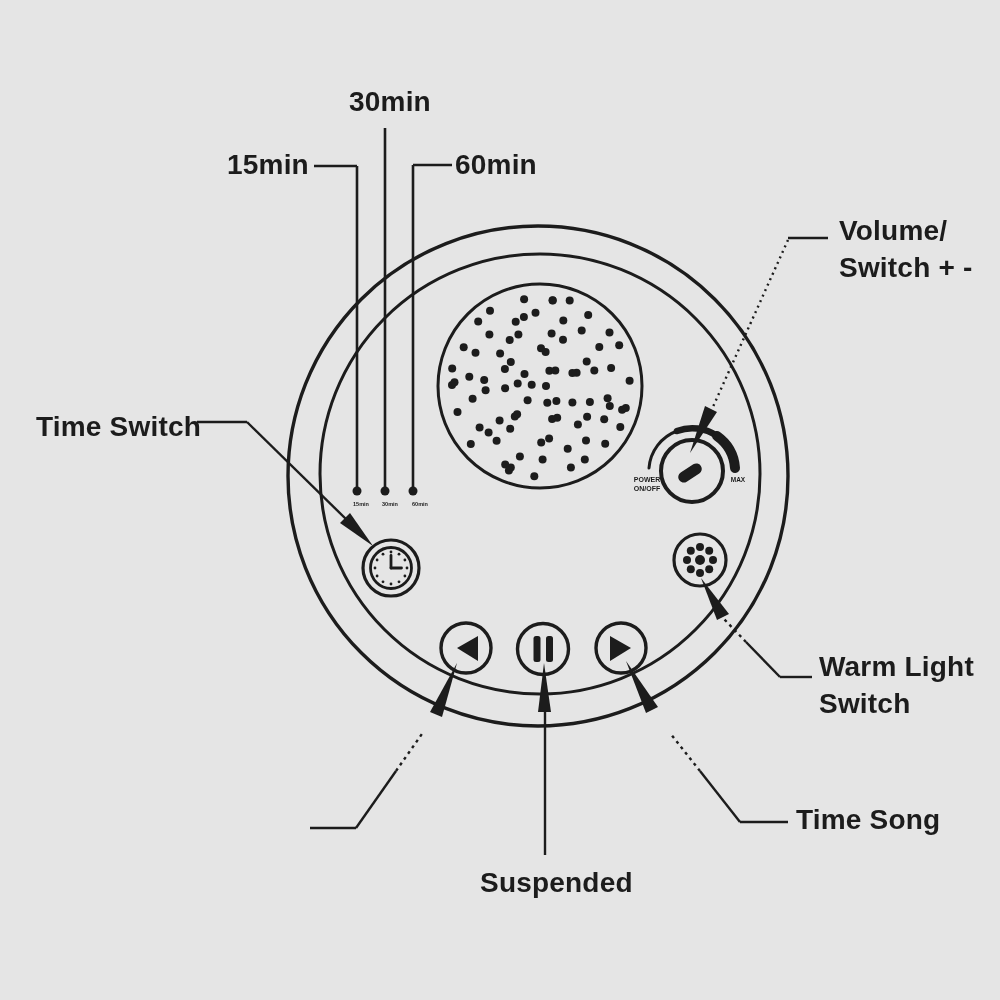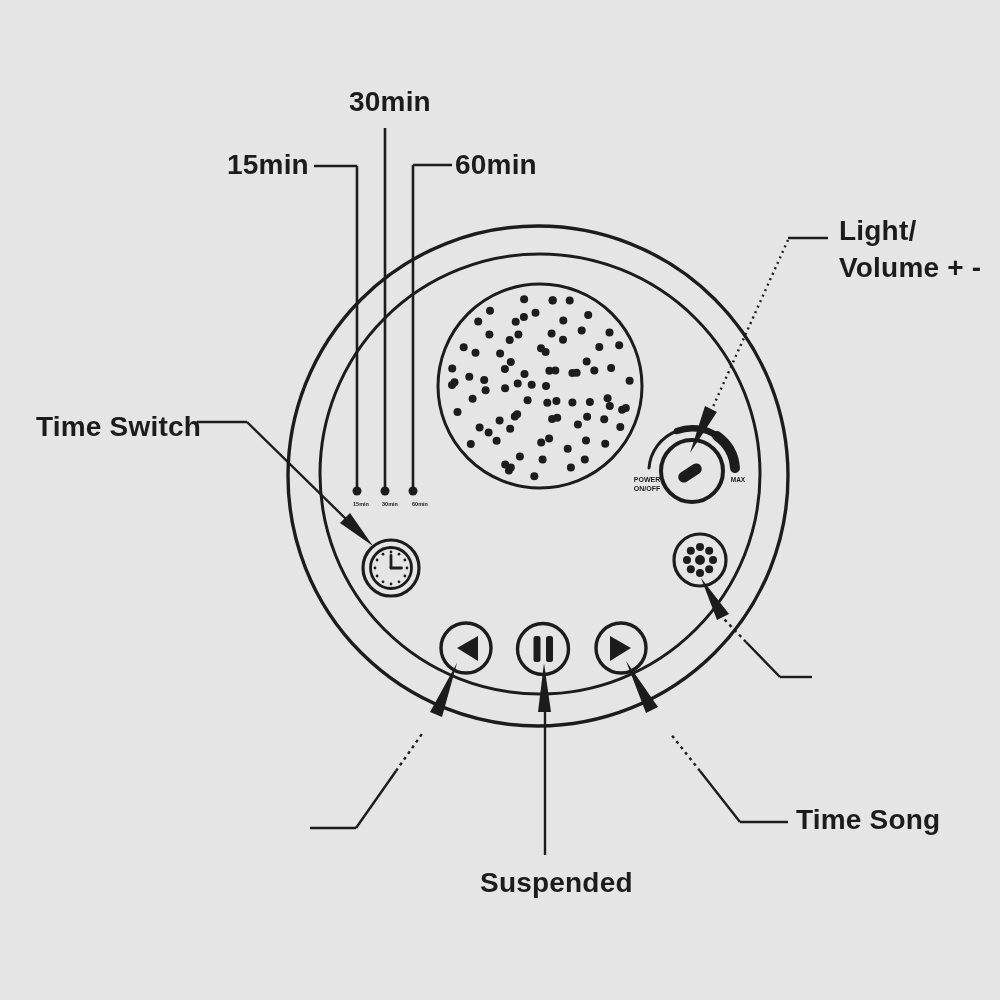--- a/index.html
+++ b/index.html
@@ -243,22 +243,26 @@
       <polygon points="544,663 551,712 538,712"></polygon>
       <polygon points="626,661 658,707 646,713"></polygon>
     </g>
   </svg>
 
   <div class="lbl" style="left:349px;top:86px">30min</div>
   <div class="lbl" style="left:227px;top:149px">15min</div>
   <div class="lbl" style="left:455px;top:149px">60min</div>
 
   <div class="lbl two-line" style="left:839px;top:212px">
-    <div>Light/</div>
-    <div>Volume + -</div>
+    <div>Volume/</div>
+    <div>Switch + -</div>
   </div>
 
   <div class="lbl" style="left:36px;top:411px">Time Switch</div>
 
+  <div class="lbl two-line" style="left:819px;top:648px">
+    <div>Warm Light</div>
+    <div>Switch</div>
+  </div>
 
   <div class="lbl" style="left:796px;top:804px">Time Song</div>
   <div class="lbl" style="left:480px;top:867px">Suspended</div>
 </div>
 
 </body></html>

